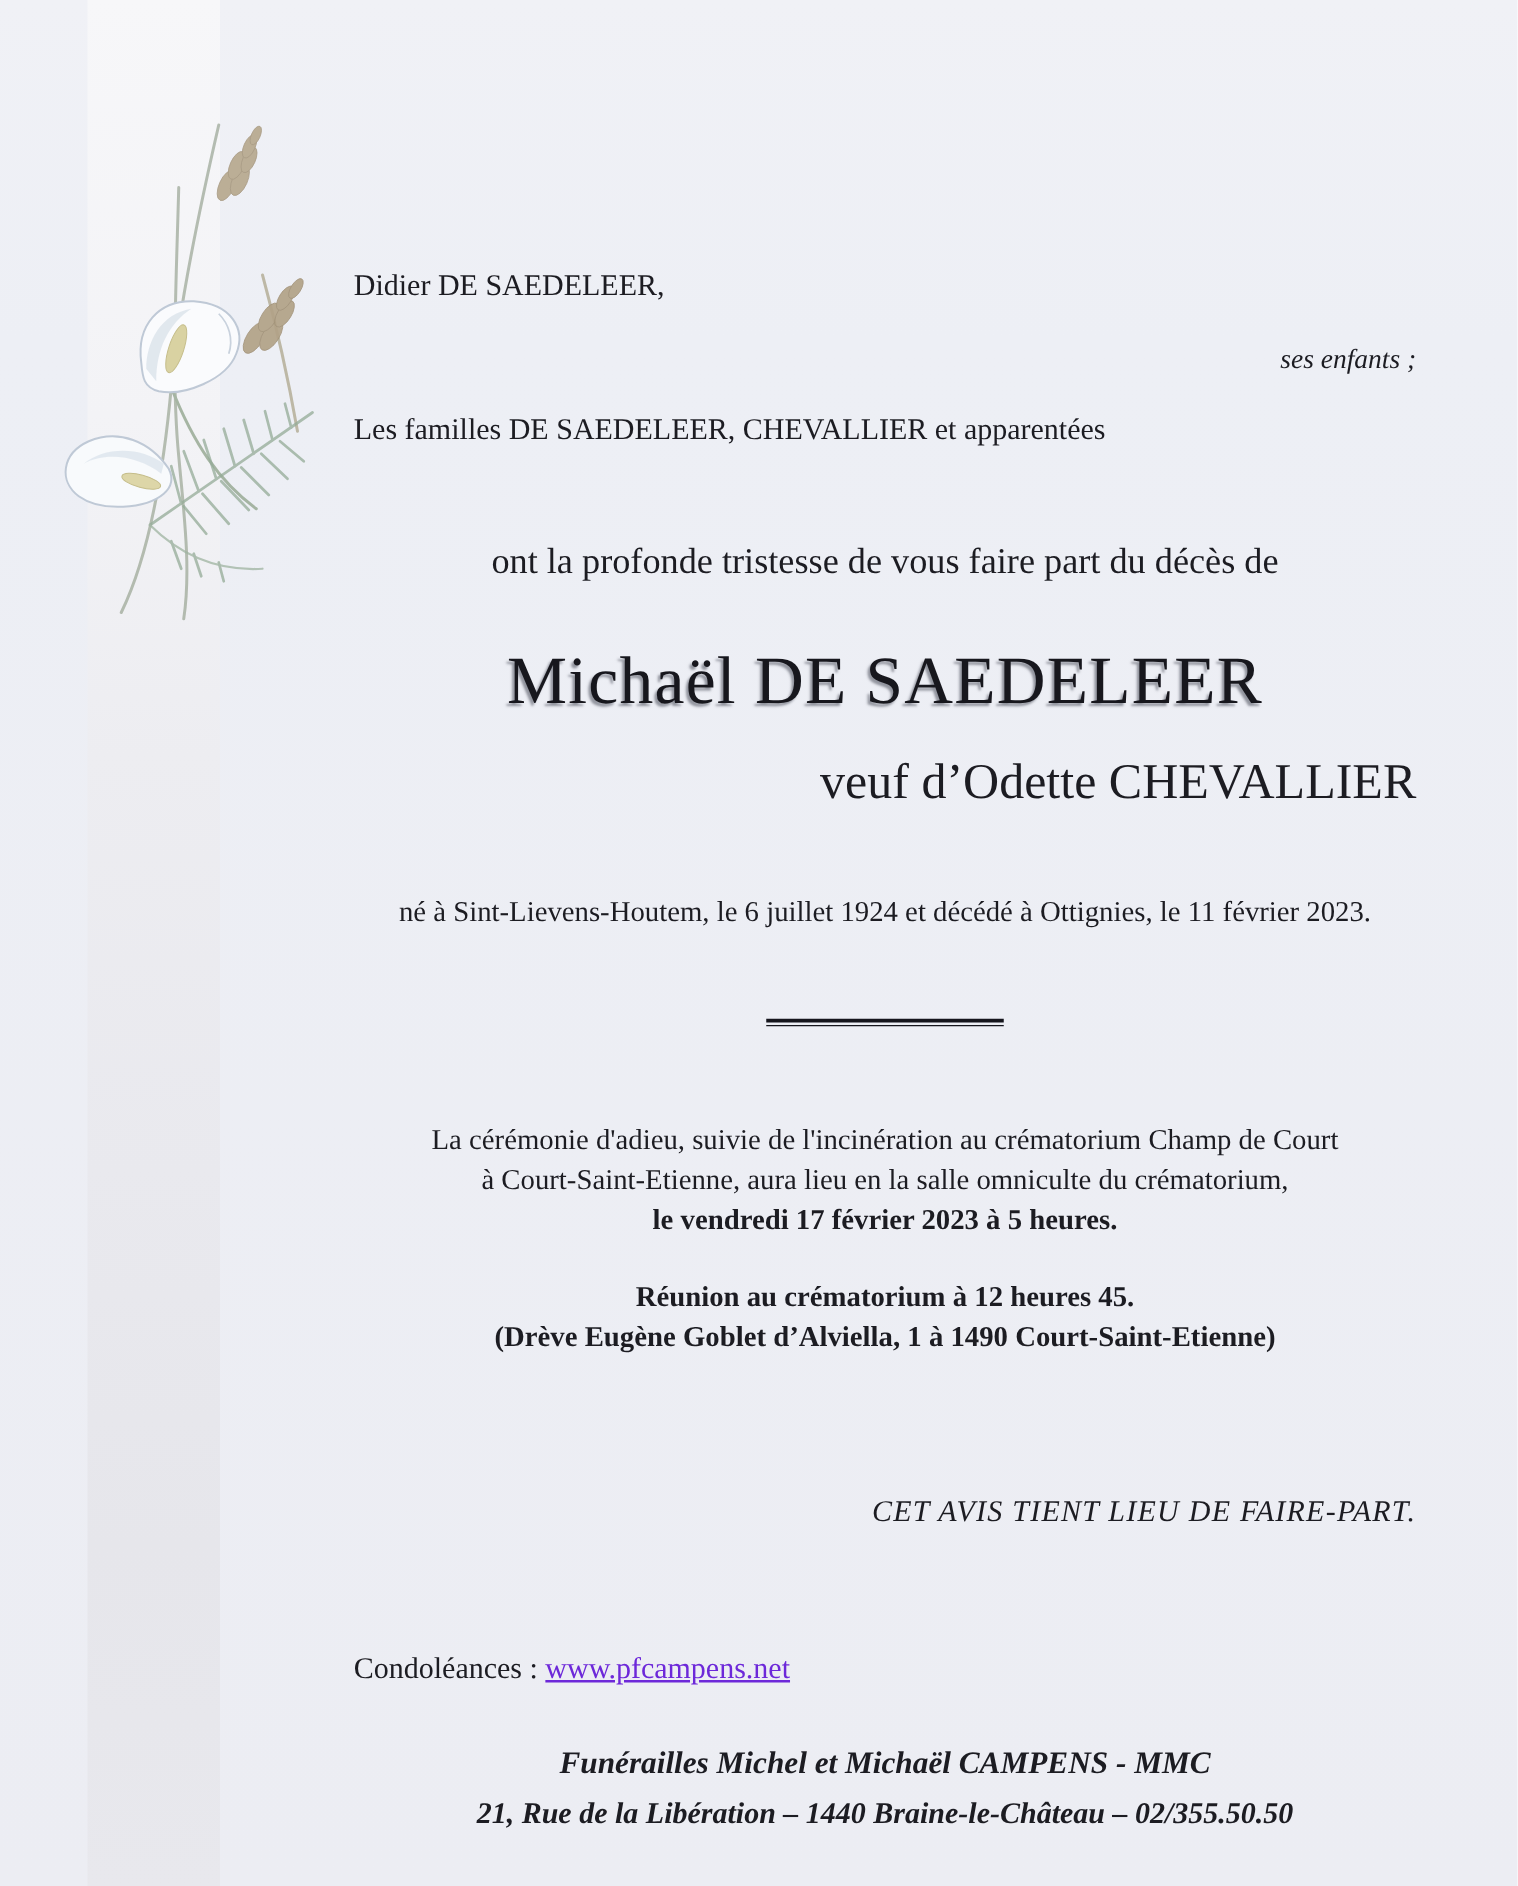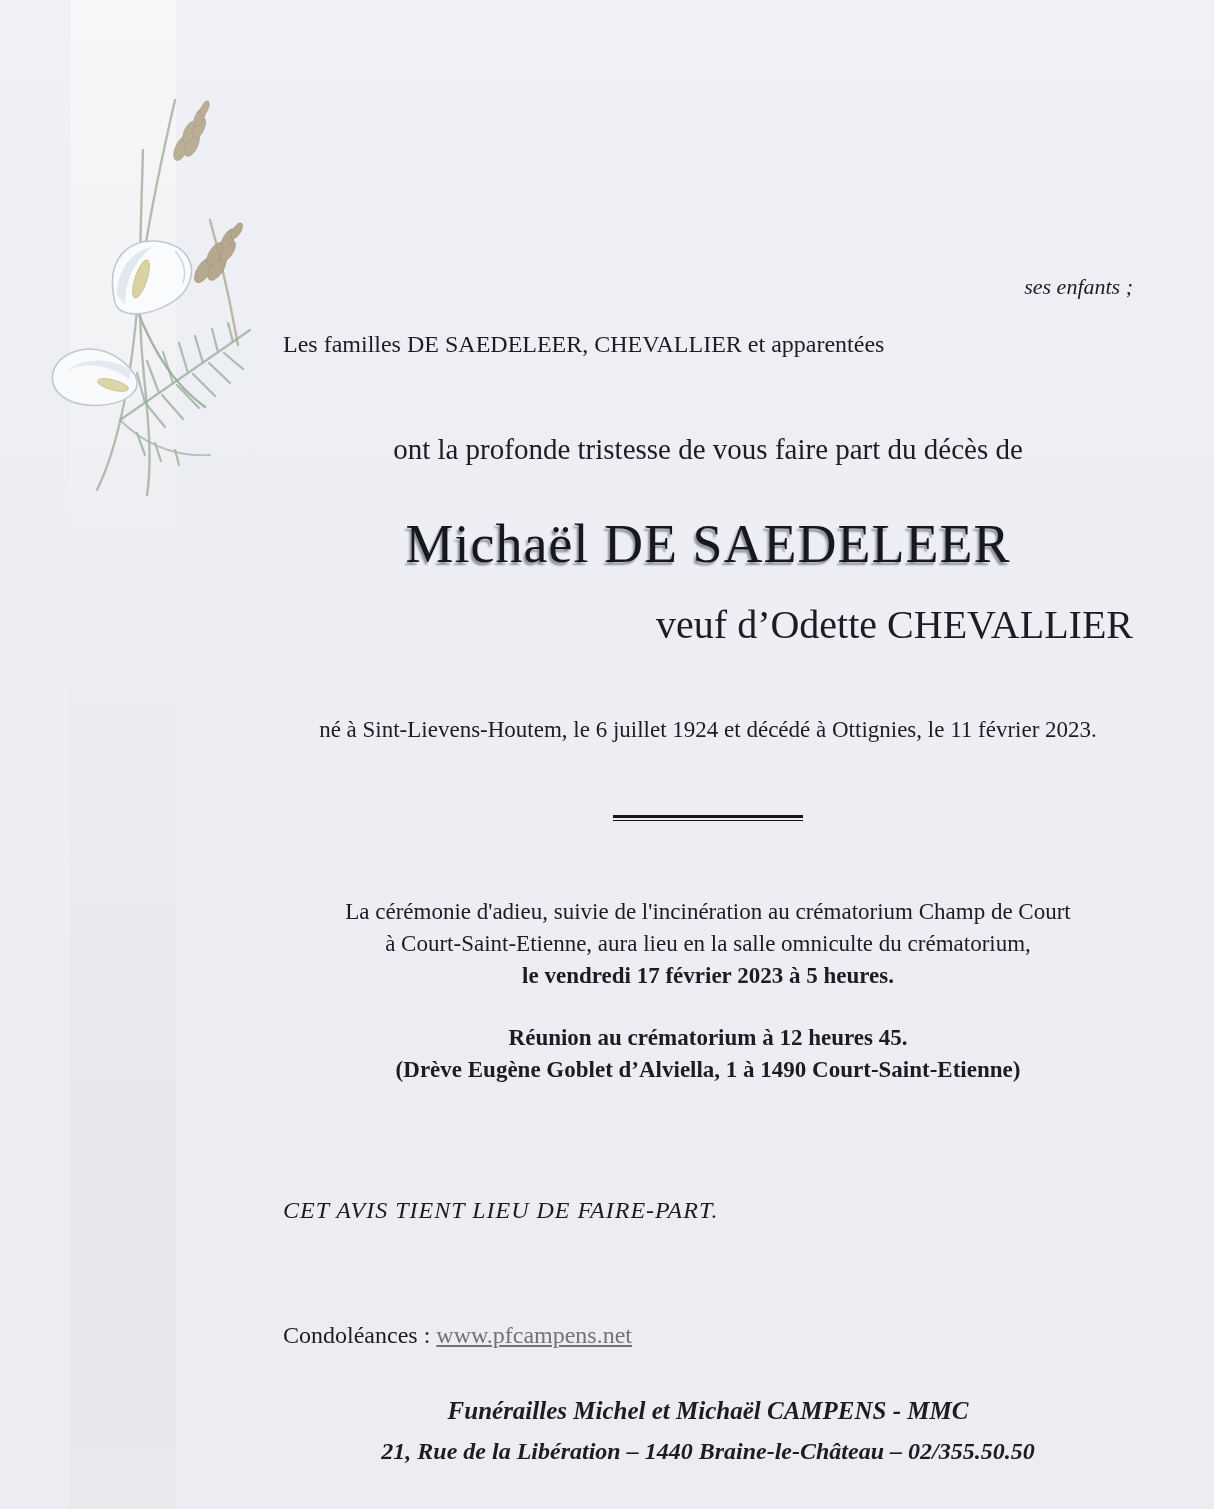--- a/index.html
+++ b/index.html
@@ -98,29 +98,29 @@
     font-size: 23px;
     line-height: 32px;
     text-align: center;
     font-weight: bold;
   }
   .notice {
     top: 1197px;
     font-size: 24px;
     font-style: italic;
     letter-spacing: 1px;
-    text-align: left;
+    text-align: right;
   }
   .condolences {
     top: 1322px;
     font-size: 24px;
     text-align: left;
   }
   .condolences a {
-    color: #737373;
+    color: #6d28d9;
     text-decoration: underline;
     cursor: pointer;
   }
   .funeral-home {
     top: 1396px;
     font-size: 25px;
     line-height: 29px;
     text-align: center;
     font-weight: bold;
     font-style: italic;
@@ -188,20 +188,21 @@
   </g>
 
   <g>
     <path d="M110,320 C95,298 70,288 46,298 C24,308 22,330 38,342 C56,355 92,352 106,340 C114,333 113,326 110,320 Z" fill="#f8fafc" stroke="#bfc9d6" stroke-width="1.6"></path>
     <path d="M104,324 C86,310 60,306 42,316 C58,302 88,302 106,316 Z" fill="#d4dde7" opacity="0.6"></path>
     <ellipse cx="88" cy="330" rx="5" ry="16" transform="rotate(105 88 330)" fill="#ddd6a8" stroke="#c5bd8a" stroke-width="0.8"></ellipse>
   </g>
 </svg>
 
 <div class="textblock names">
+  <div>Didier DE SAEDELEER,</div>
 </div>
 
 <div class="textblock signature">ses enfants ;</div>
 
 <div class="textblock families">Les familles DE SAEDELEER, CHEVALLIER et apparentées</div>
 
 <div class="textblock intro">ont la profonde tristesse de vous faire part du décès de</div>
 
 <div class="textblock deceased-name">Michaël DE SAEDELEER</div>
 

